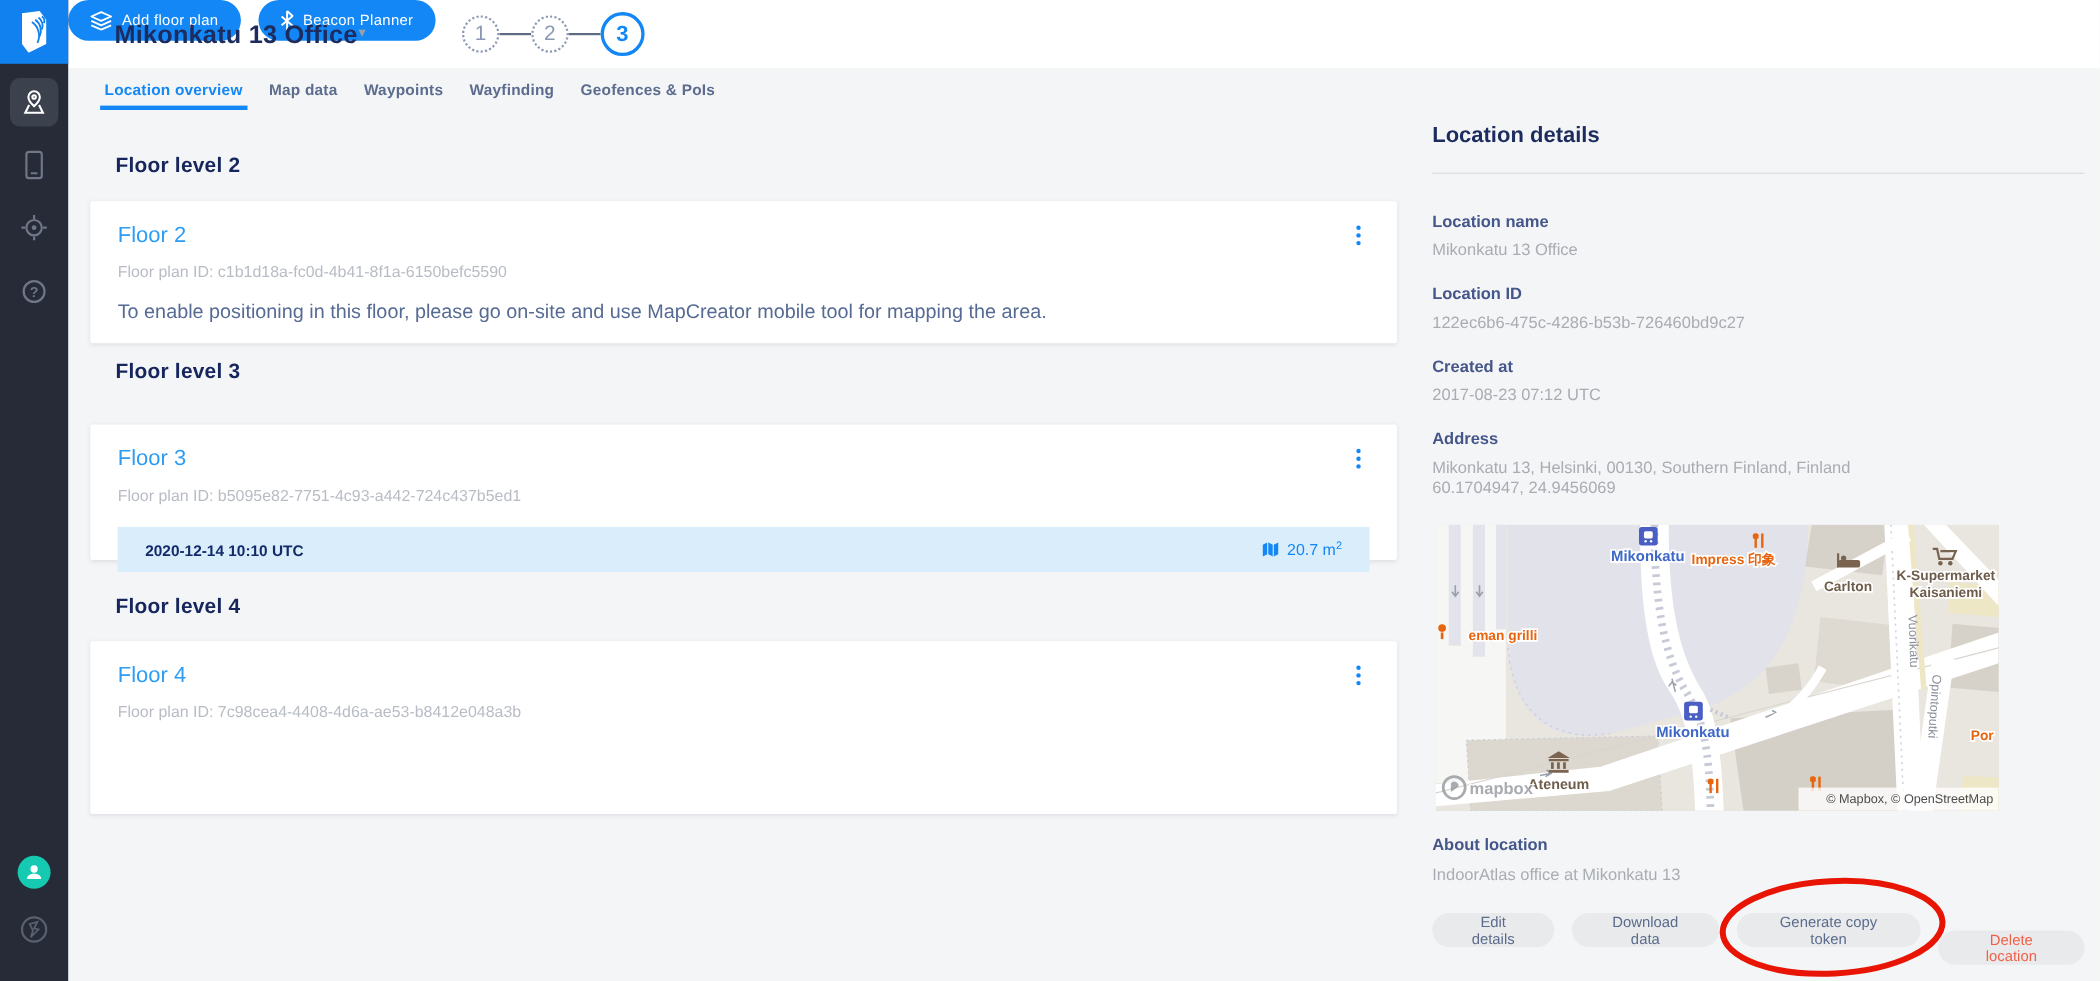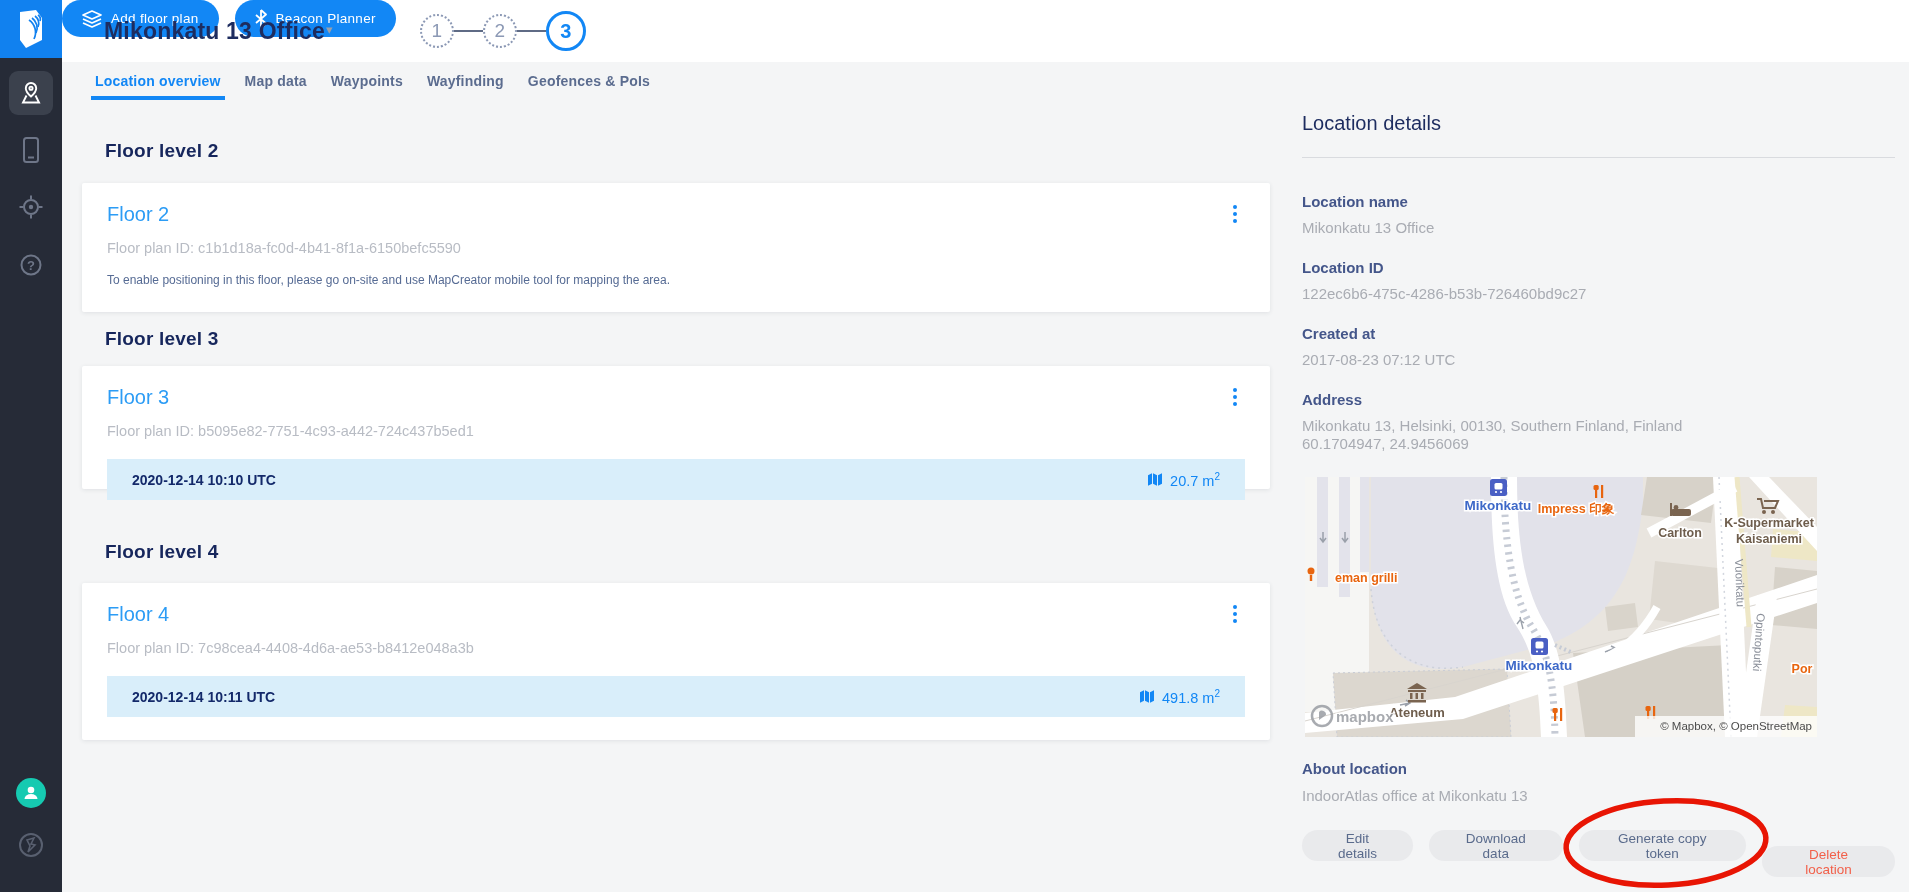--- a/index.html
+++ b/index.html
@@ -32,32 +32,32 @@
   .tab { height:38px; display:flex; align-items:center; font-size:14px; font-weight:700; color:#5b6c8f;
          cursor:pointer; position:relative; letter-spacing:.2px; }
   .tab.active { color:#1287f5; }
   .tab.active::after { content:""; position:absolute; left:-4px; right:-4px; bottom:0; height:4px; background:#1287f5; }
 
   
   .fl-head { left:105px; font-size:19px; font-weight:800; color:#16265c; letter-spacing:.2px; }
   .card { left:82px; width:1188px; background:#fff; border-radius:2px; box-shadow:0 1px 4px rgba(40,50,70,.10); }
   .floor-name { left:25px; top:20px; font-size:20px; color:#2c9cf5; cursor:pointer; }
   .plan-id { left:25px; top:57px; font-size:14.5px; color:#b8bcc4; }
-  .floor-msg { left:25px; top:90px; font-size:12px; color:#566b94; }
+  .floor-msg { left:25px; top:90px; font-size:18px; color:#566b94; }
   .kebab { right:26px; top:22px; width:18px; height:22px; display:flex; flex-direction:column; align-items:center; gap:3px; cursor:pointer; }
   .kebab i { width:4px; height:4px; border-radius:50%; background:#1287f5; }
   .scan-row { left:25px; right:25px; top:93px; height:41px; background:#d9eefa; display:flex; align-items:center;
               padding:0 25px; justify-content:space-between; cursor:pointer; }
   .scan-date { font-size:14px; font-weight:700; color:#13296a; }
   .scan-area { display:flex; align-items:center; gap:7px; color:#1287f5; font-size:14.5px; }
   .scan-area sup { font-size:10px; }
 
   
   #rightcol { left:1302px; top:0; width:593px; height:892px; }
-  #ld-heading { left:0; top:112px; font-size:20px; font-weight:400; color:#1d2c5f; }
+  #ld-heading { left:0; top:112px; font-size:20px; font-weight:700; color:#1d2c5f; }
   #ld-divider { left:0; top:157px; width:593px; height:1px; background:#d9dbdf; }
   .fld-label { left:0; font-size:15px; font-weight:600; color:#44568a; }
   .fld-value { left:0; font-size:15px; color:#a9acb3; line-height:18px; }
   #map-wrap { left:3px; top:477px; width:512px; height:260px; box-shadow:0 0 0 1px #e3e0da inset; cursor:grab; }
   #about-label { top:760px; }
   #about-value { top:787px; }
   #actions { left:0; top:830px; display:flex; gap:16px; }
   .pill-btn { height:31px; border:none; border-radius:16px; background:#e9eaec; color:#5a6b8c; font-family:inherit;
               font-size:13.5px; padding:0 24px; cursor:pointer; }
   .pill-btn.danger { color:#f2604a;margin-top:16px; }
@@ -165,21 +165,21 @@
   <div class="plan-id abs">Floor plan ID: c1b1d18a-fc0d-4b41-8f1a-6150befc5590</div>
   <div class="floor-msg abs">To enable positioning in this floor, please go on-site and use MapCreator mobile tool for mapping the area.</div>
   <div class="kebab abs">
       <i></i>
       <i></i>
       <i></i>
     </div>
 </div>
 
 <div class="fl-head abs" style="top:328px">Floor level 3</div>
-<div class="card abs" style="top:366px;height:123px">
+<div class="card abs" style="top:386px;height:123px">
   <div class="floor-name abs">Floor 3</div>
   <div class="plan-id abs">Floor plan ID: b5095e82-7751-4c93-a442-724c437b5ed1</div>
   <div class="kebab abs">
       <i></i>
       <i></i>
       <i></i>
     </div>
   <div class="scan-row abs">
     <span class="scan-date">2020-12-14 10:10 UTC</span>
     <span class="scan-area">
@@ -195,31 +195,20 @@
 
 <div class="fl-head abs" style="top:541px">Floor level 4</div>
 <div class="card abs" style="top:583px;height:157px">
   <div class="floor-name abs">Floor 4</div>
   <div class="plan-id abs">Floor plan ID: 7c98cea4-4408-4d6a-ae53-b8412e048a3b</div>
   <div class="kebab abs">
       <i></i>
       <i></i>
       <i></i>
     </div>
-  <div class="scan-row abs">
-    <span class="scan-date">2020-12-14 10:11 UTC</span>
-    <span class="scan-area">
-      <svg width="16" height="15" viewBox="0 0 16 15" fill="#1287f5">
-        <path d="M1,3.2 L5,1.2 L5,11.8 L1,13.8 Z"></path>
-          <path d="M6,1.2 L10,3.2 L10,13.8 L6,11.8 Z"></path>
-          <path d="M11,3.2 L15,1.2 L15,11.8 L11,13.8 Z"></path>
-      </svg>
-      <span><span>491.8 m</span><sup>2</sup></span>
-    </span>
-  </div>
 </div>
 
 <div id="rightcol" class="abs">
   <div id="ld-heading" class="abs">Location details</div>
   <div id="ld-divider" class="abs"></div>
 
   <div class="fld-label abs" style="top:193px">Location name</div>
   <div class="fld-value abs" style="top:219px">Mikonkatu 13 Office</div>
 
   <div class="fld-label abs" style="top:259px">Location ID</div>

